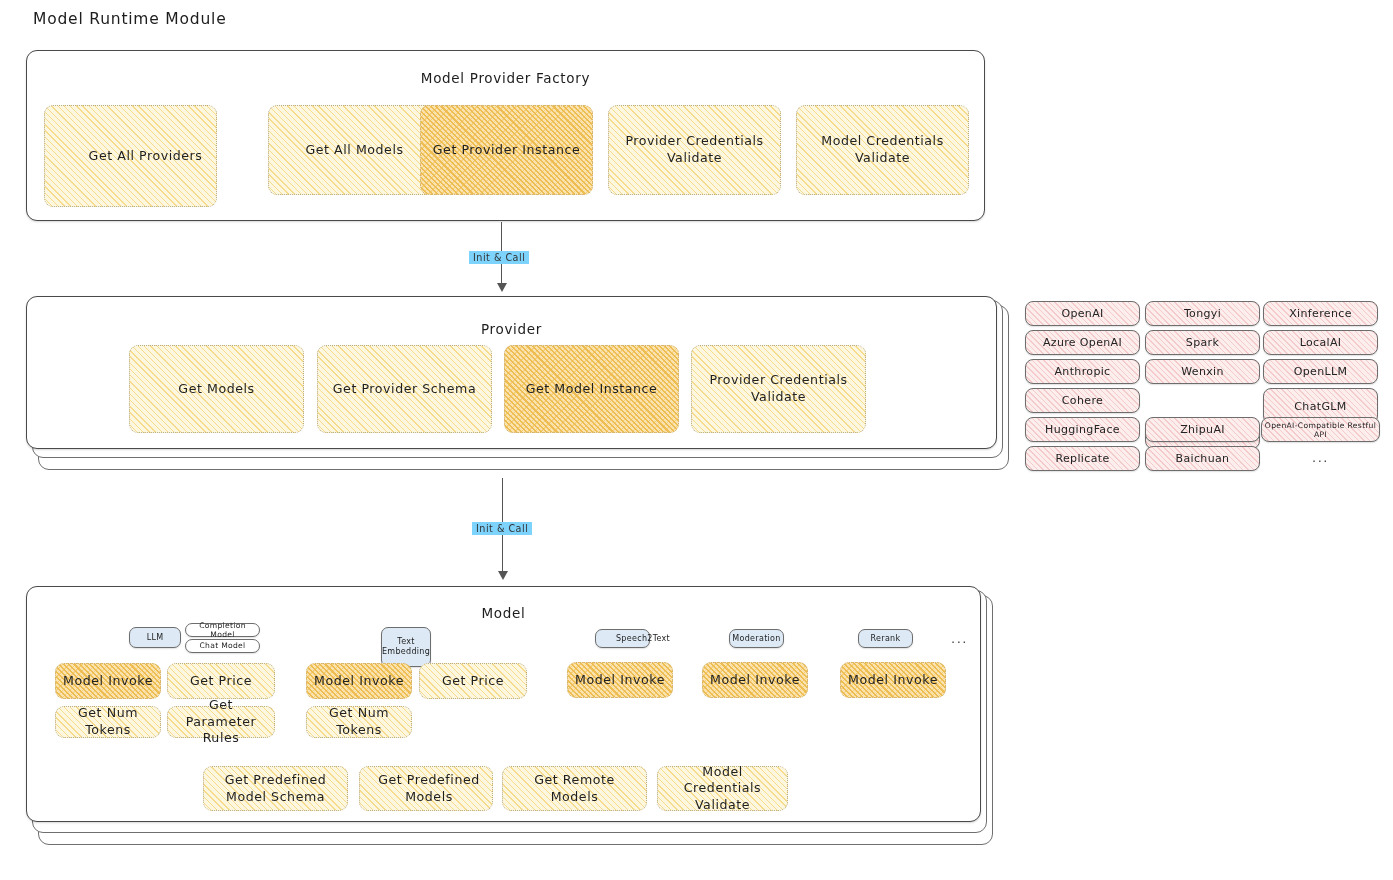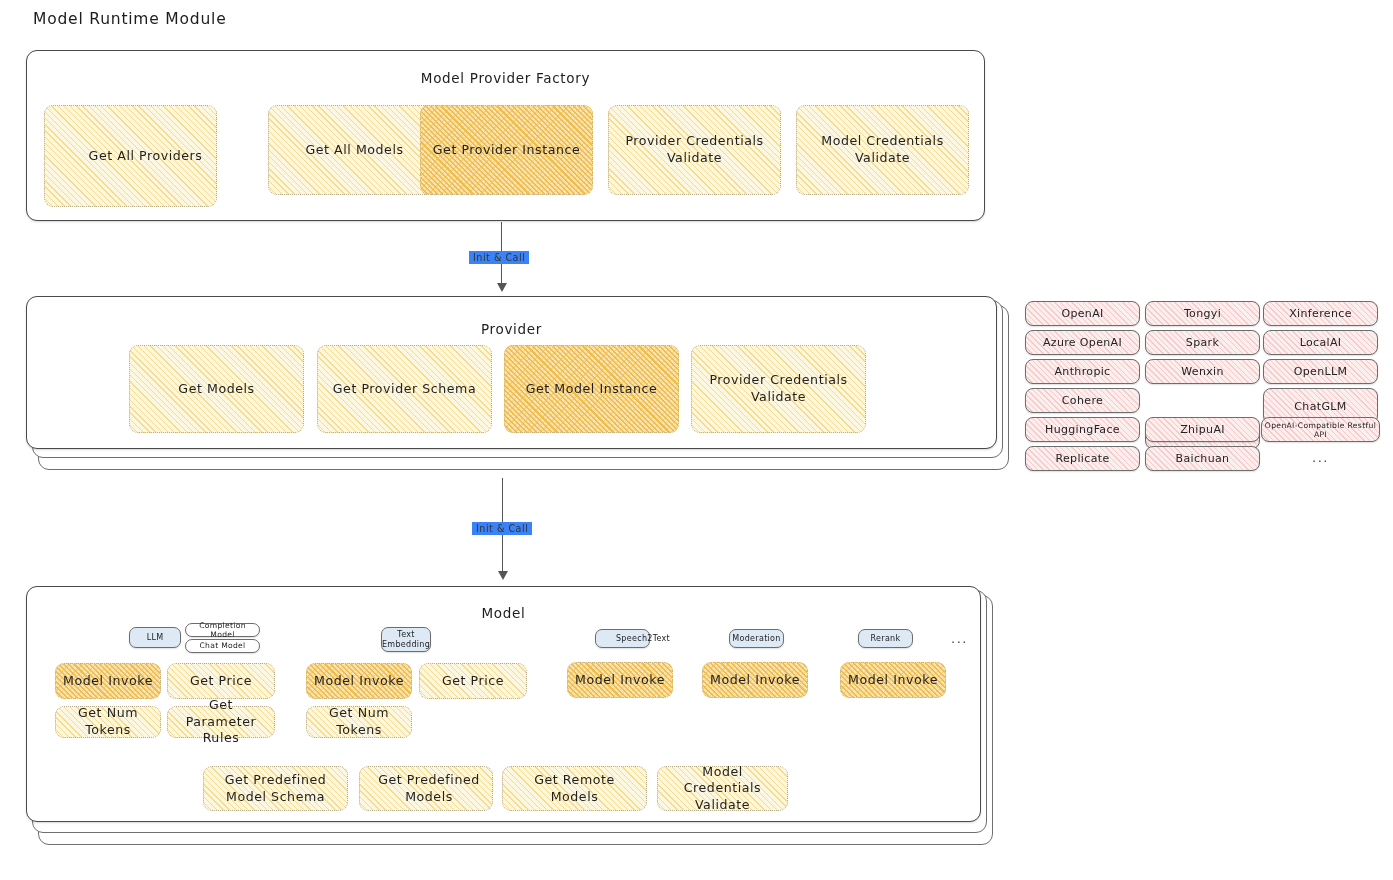--- a/index.html
+++ b/index.html
@@ -148,21 +148,21 @@
     width: 0; height: 0;
     border-left: 5px solid transparent;
     border-right: 5px solid transparent;
     border-top: 9px solid #555;
   }
   .arrow-label {
     position: absolute;
     font-size: 9.6px;
     color: #333;
     letter-spacing: .5px;
-    background: #3b82f6;
+    background: #7dd3fc;
     padding: 1px 4px;
     white-space: nowrap;
   }
 
   .ellipsis {
     position: absolute;
     font-size: 13px;
     color: #444;
     letter-spacing: 1.5px;
   }
@@ -230,21 +230,21 @@
 
 <div class="badge" style="left:129px; top:627px; width:52px; height:21px;">LLM</div>
 <div class="badge plain" style="left:185px; top:623px; width:75px; height:14px;">Completion Model</div>
 <div class="badge plain" style="left:185px; top:639px; width:75px; height:14px;">Chat Model</div>
 
 <div class="node hl" style="left:55px;  top:663px; width:106px; height:36px;">Model Invoke</div>
 <div class="node" style="left:167px; top:663px; width:108px; height:36px;">Get Price</div>
 <div class="node" style="left:55px;  top:706px; width:106px; height:32px;">Get Num Tokens</div>
 <div class="node" style="left:167px; top:706px; width:108px; height:32px;">Get Parameter Rules</div>
 
-<div class="badge" style="left:381px; top:627px; width:50px; height:25px;">Text Embedding</div>
+<div class="badge" style="left:381px; top:627px; width:50px; height:40px;">Text Embedding</div>
 
 <div class="node hl" style="left:306px; top:663px; width:106px; height:36px;">Model Invoke</div>
 <div class="node" style="left:419px; top:663px; width:108px; height:36px;">Get Price</div>
 <div class="node" style="left:306px; top:706px; width:106px; height:32px;">Get Num Tokens</div>
 
 <div class="badge" style="left:595px; top:629px; width:55px; height:19px;padding-left:41px;">Speech2Text</div>
 <div class="node hl" style="left:567px; top:662px; width:106px; height:36px;">Model Invoke</div>
 
 <div class="badge" style="left:729px; top:629px; width:55px; height:19px;">Moderation</div>
 <div class="node hl" style="left:702px; top:662px; width:106px; height:36px;">Model Invoke</div>

